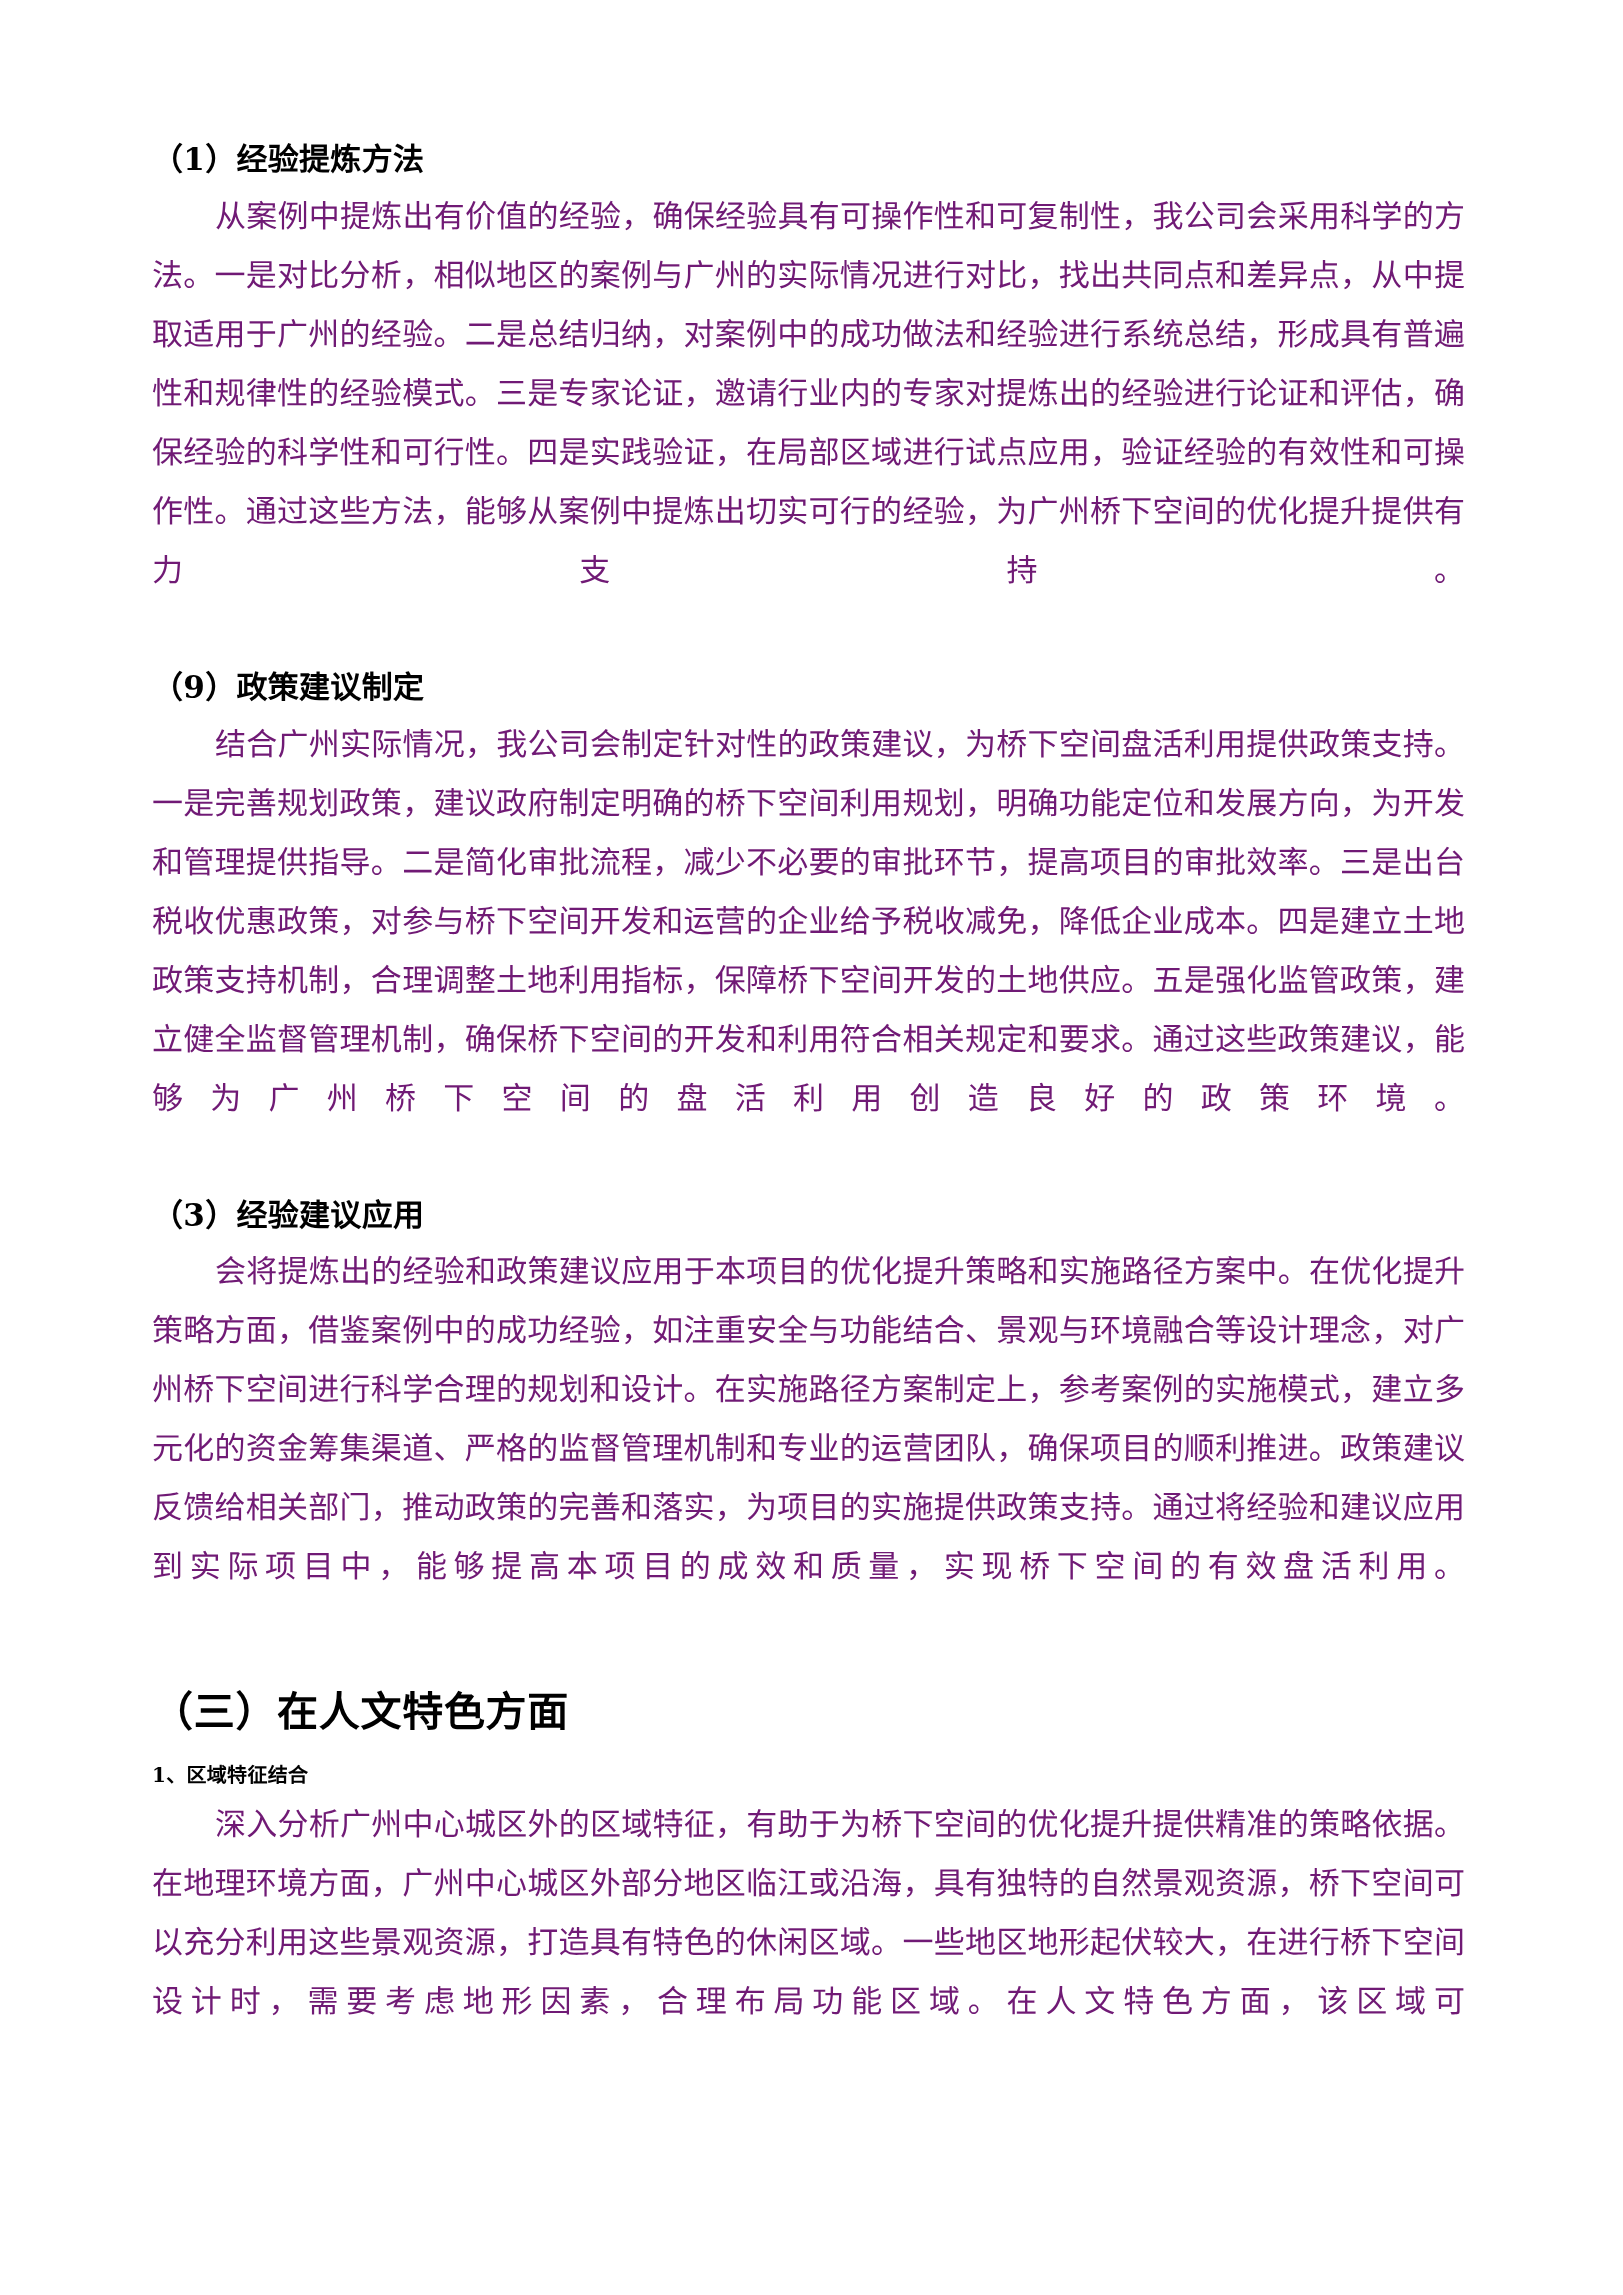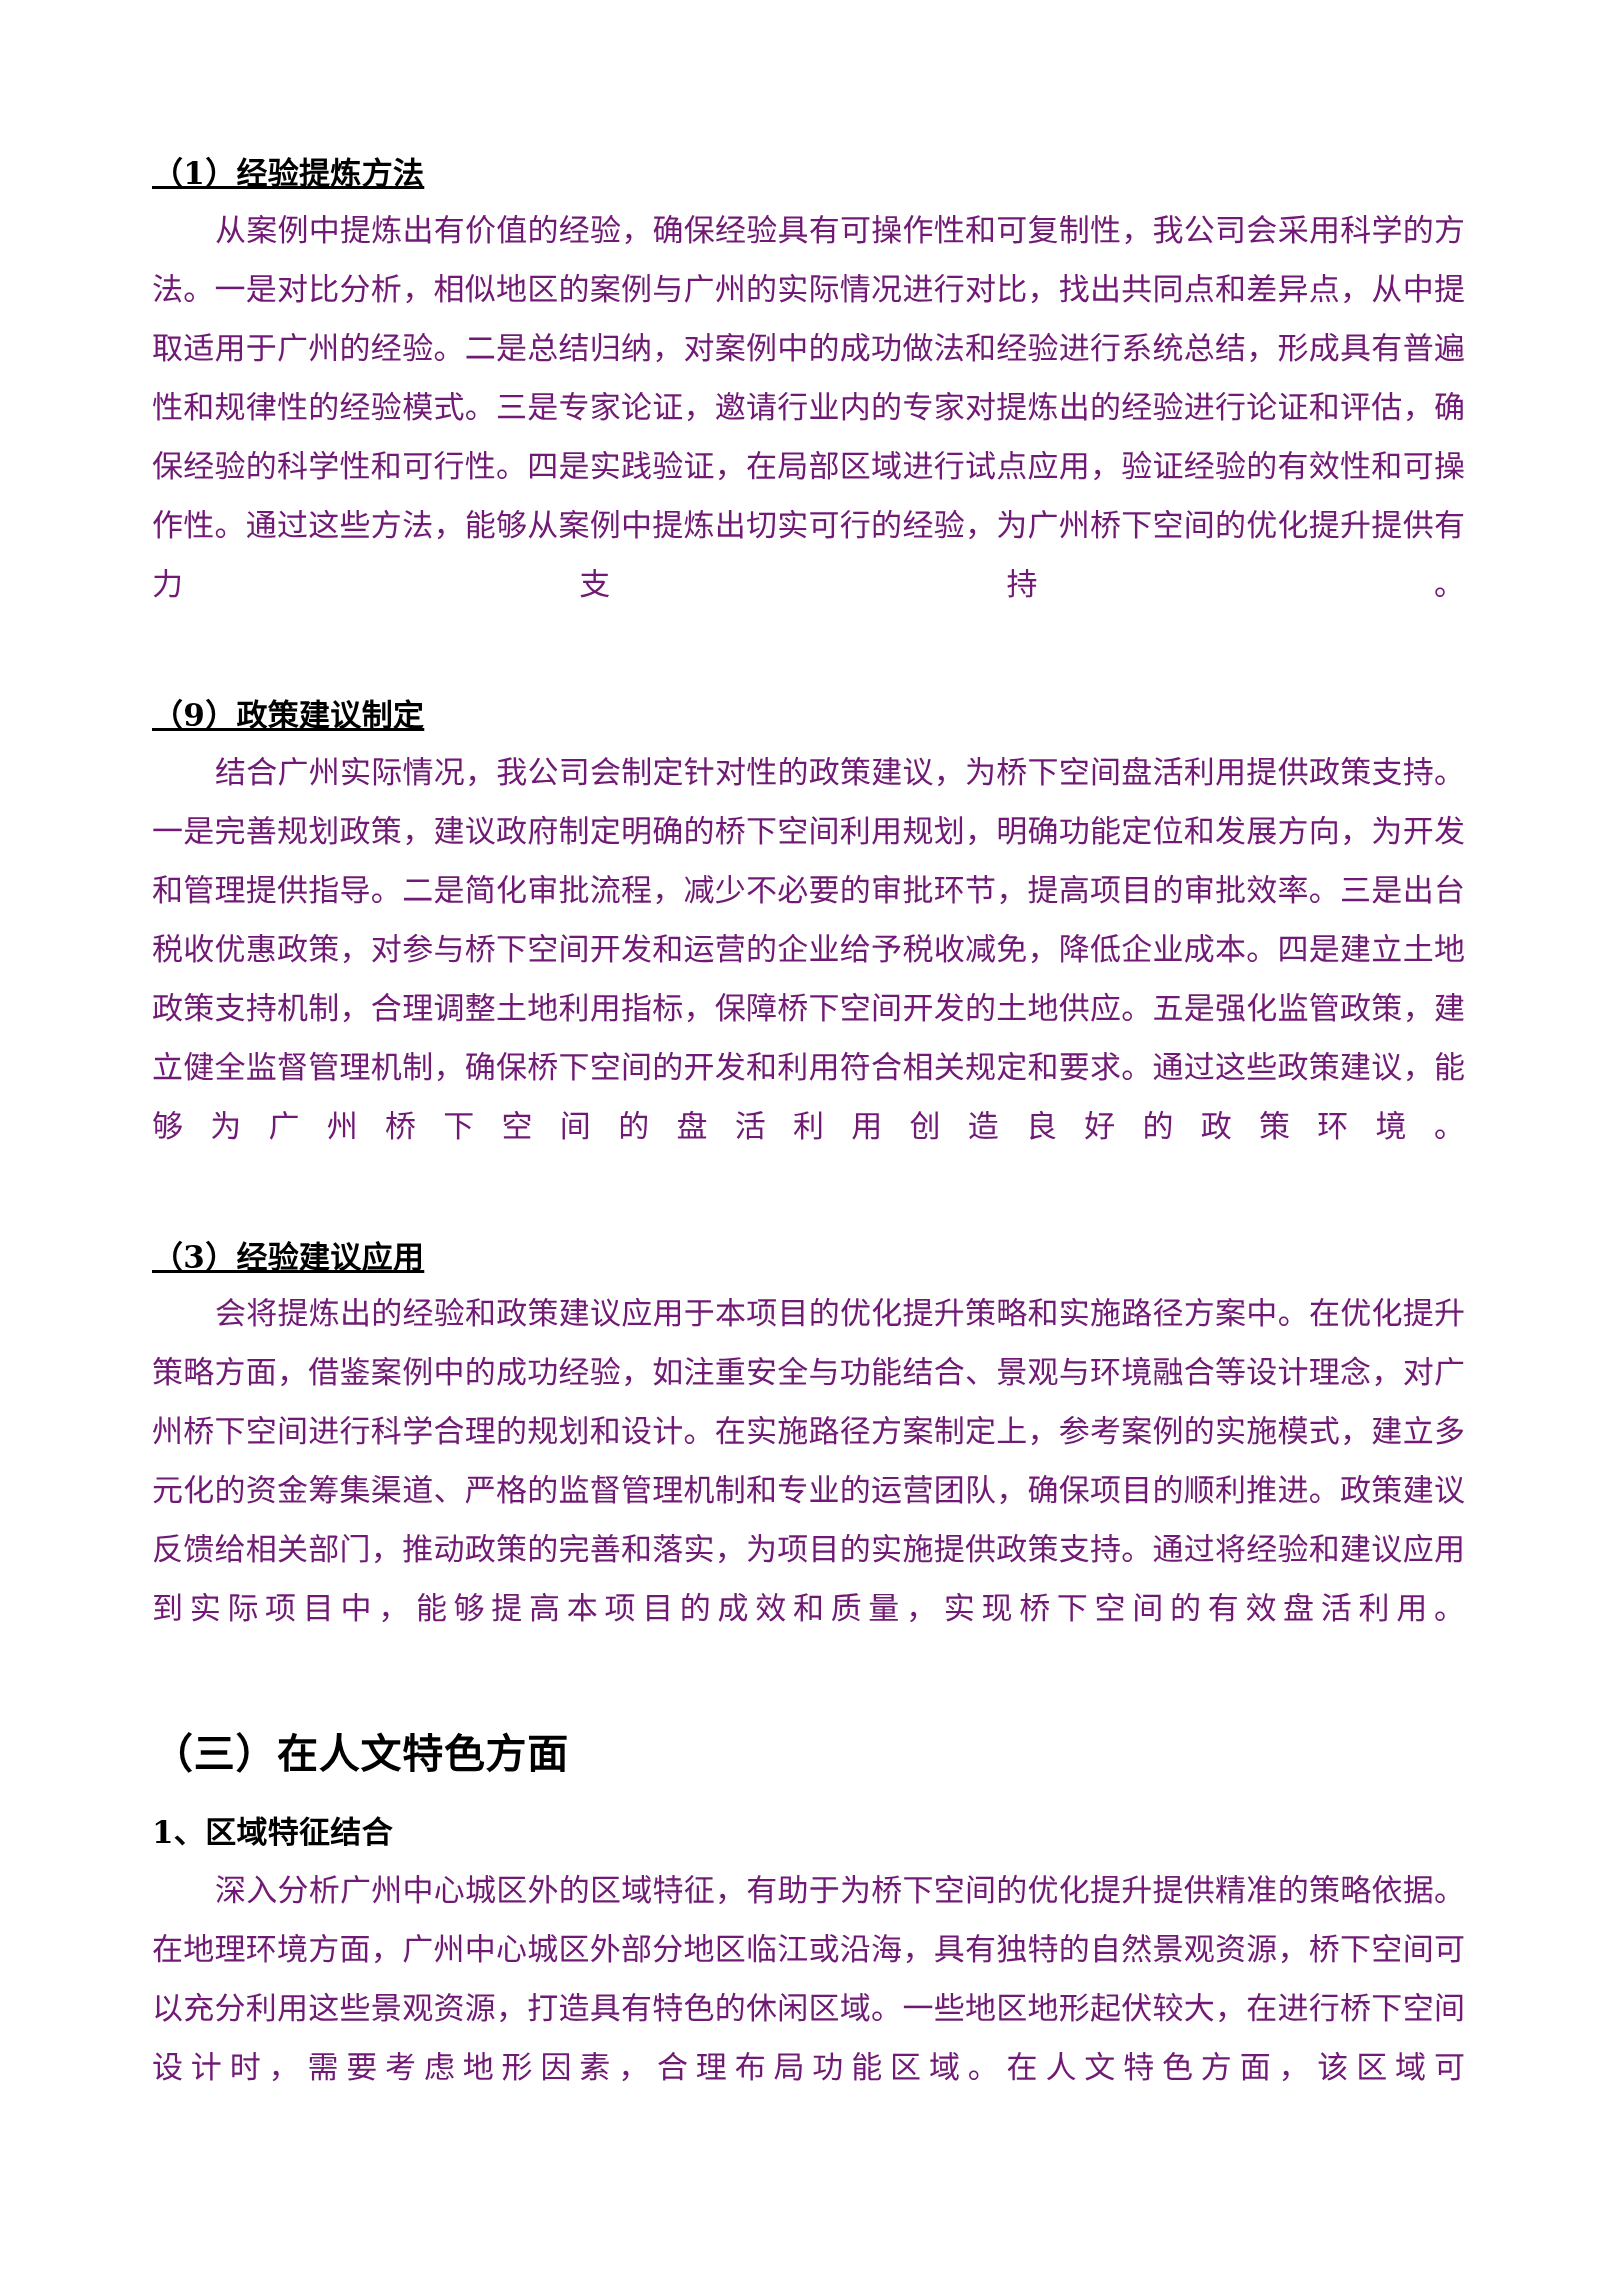--- a/index.html
+++ b/index.html
@@ -41,35 +41,34 @@
   h1.major-heading {
     font-size: 41px;
     line-height: 1.55;
     letter-spacing: 0.7px;
     margin-top: 26px;
     margin-bottom: 10.5px;
   }
 
   
   h2.sub-heading {
-    font-size: 31px;
+    font-size: 20px;
     line-height: 1.62;
     letter-spacing: 0.3px;
-    margin-top: 20px;
+    margin-top: 14px;
     margin-bottom: 3.9px;
   }
 
   
   h3.item-heading {
     font-size: 31px;
     line-height: 1.62;
     letter-spacing: 0.3px;
-    margin-top: 17px;
+    margin-top: 3px;
     margin-bottom: 2.6px;
-    text-decoration: underline;
   }
 
   
   p.body-text {
     margin: 0;
     font-size: 31px;
     line-height: 59px;
     text-align: justify;
     text-justify: inter-character;
     text-indent: 63px;       

